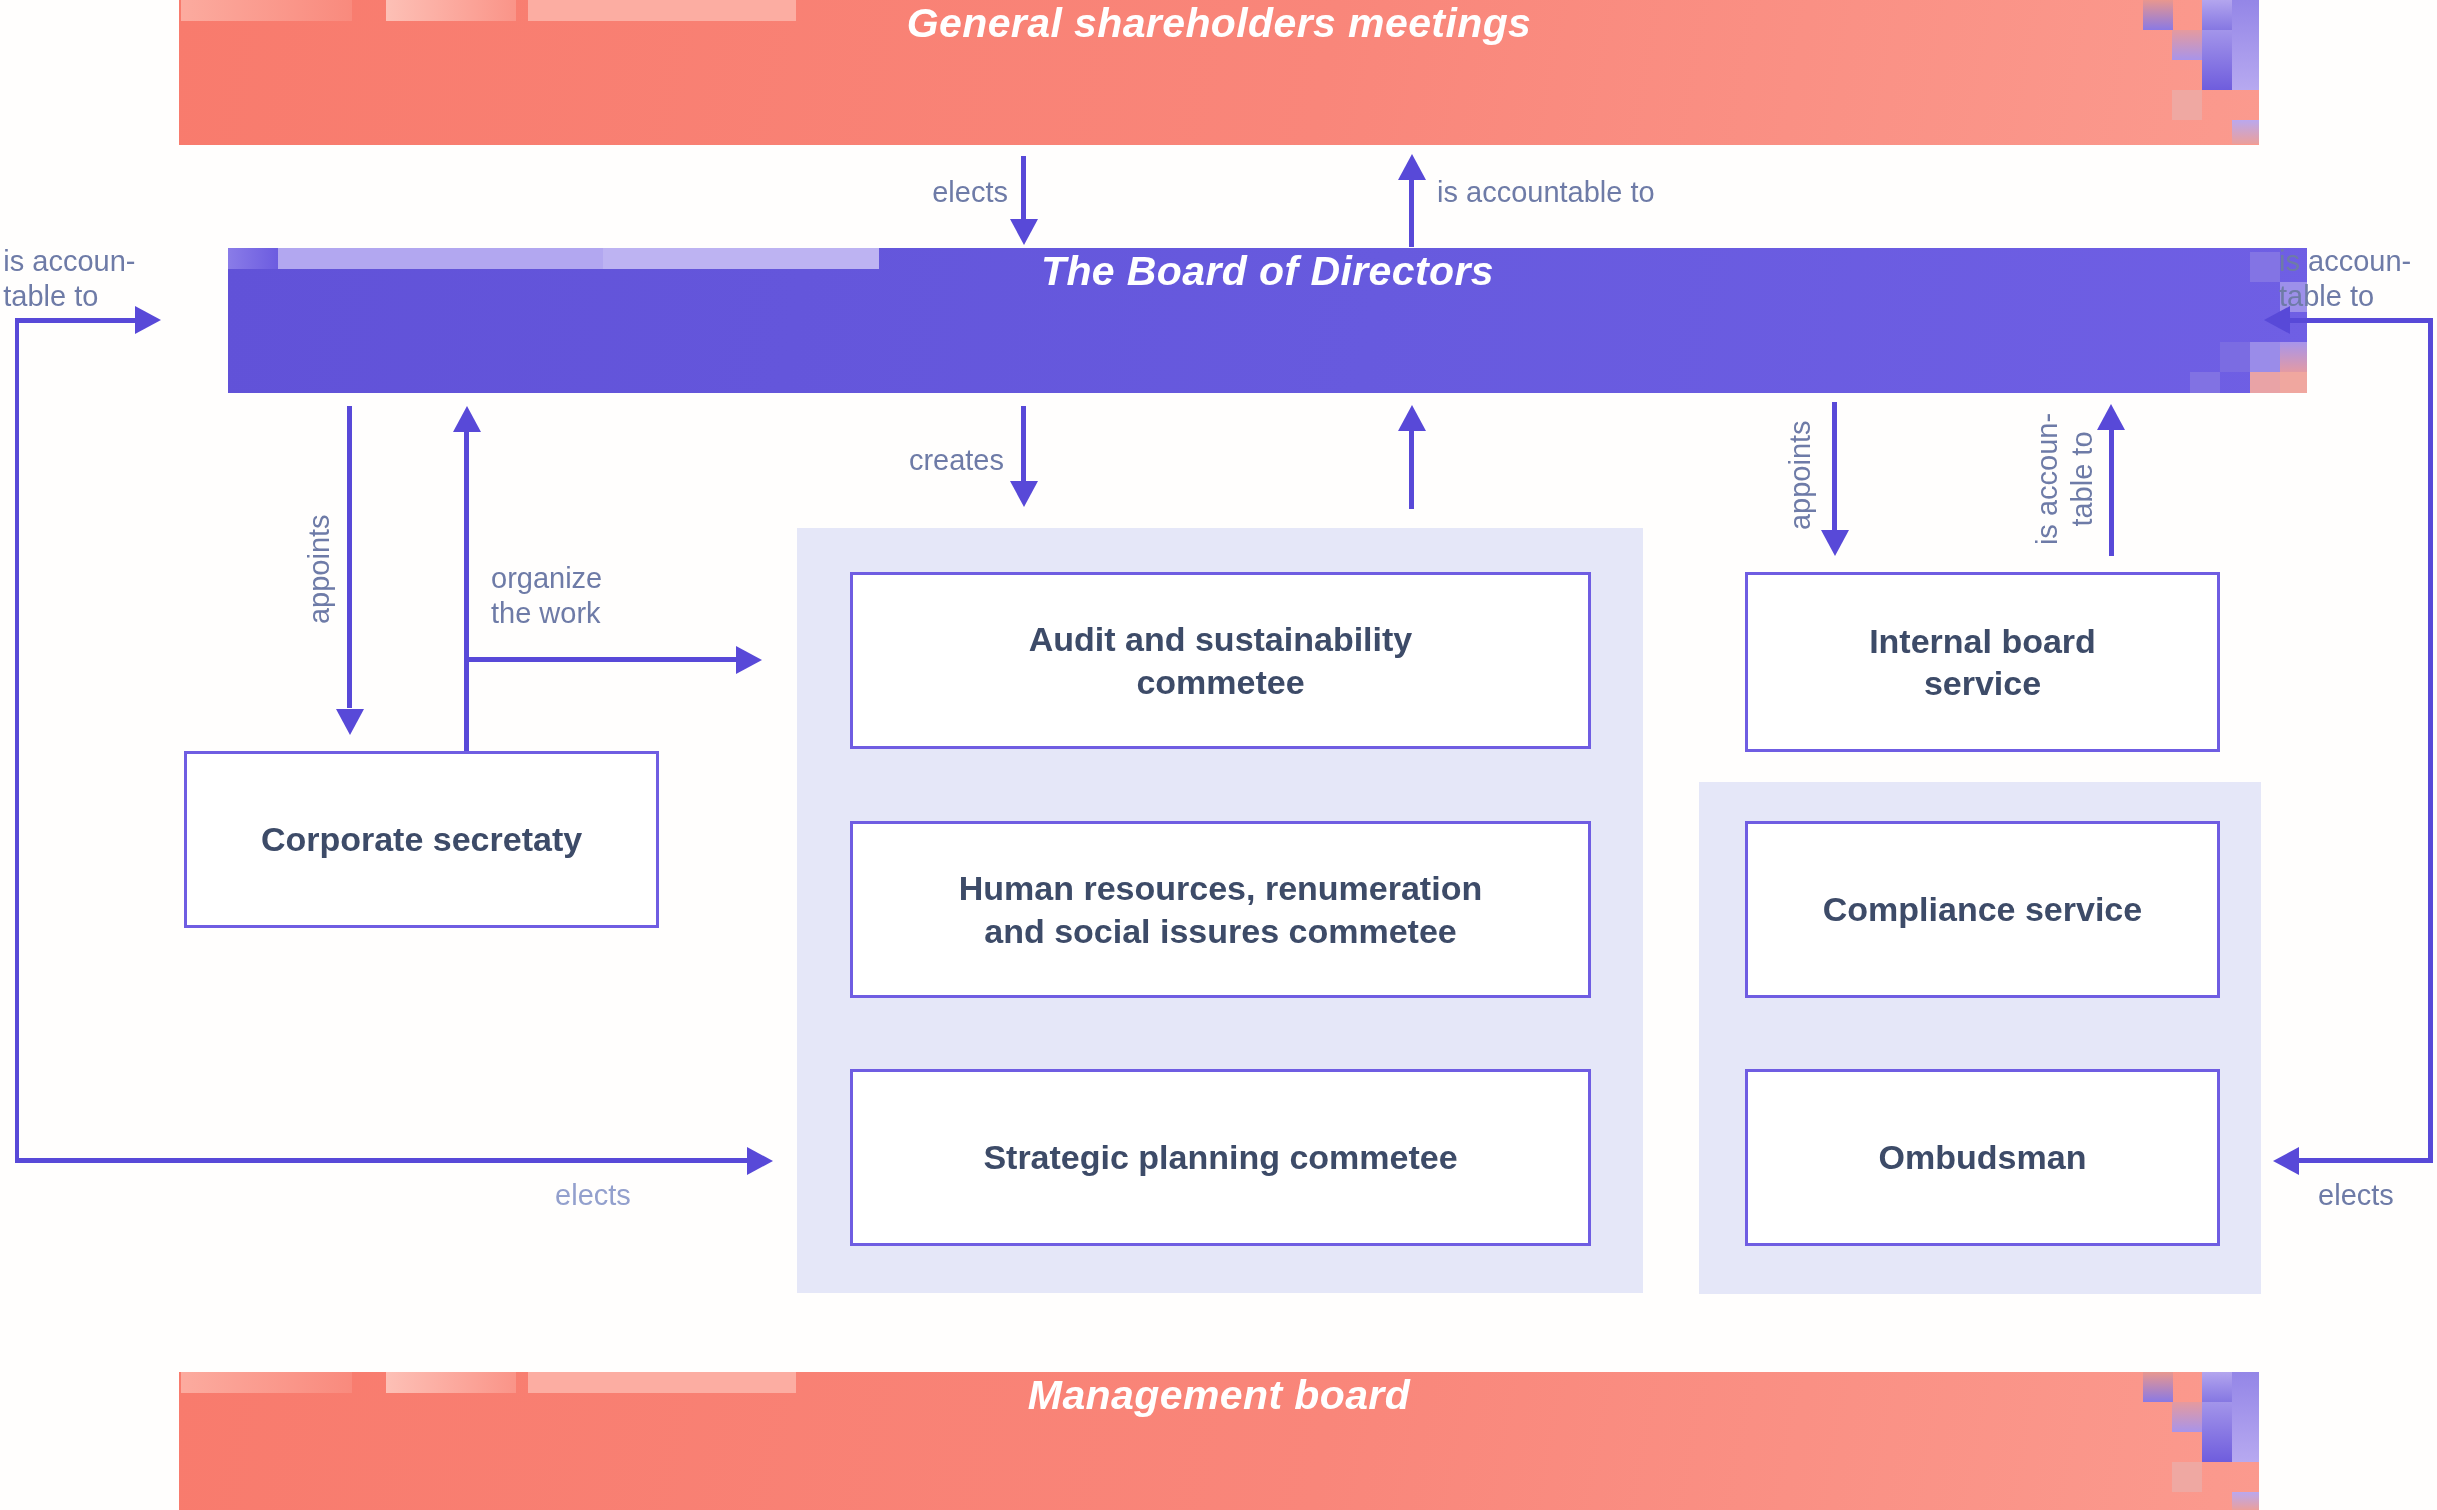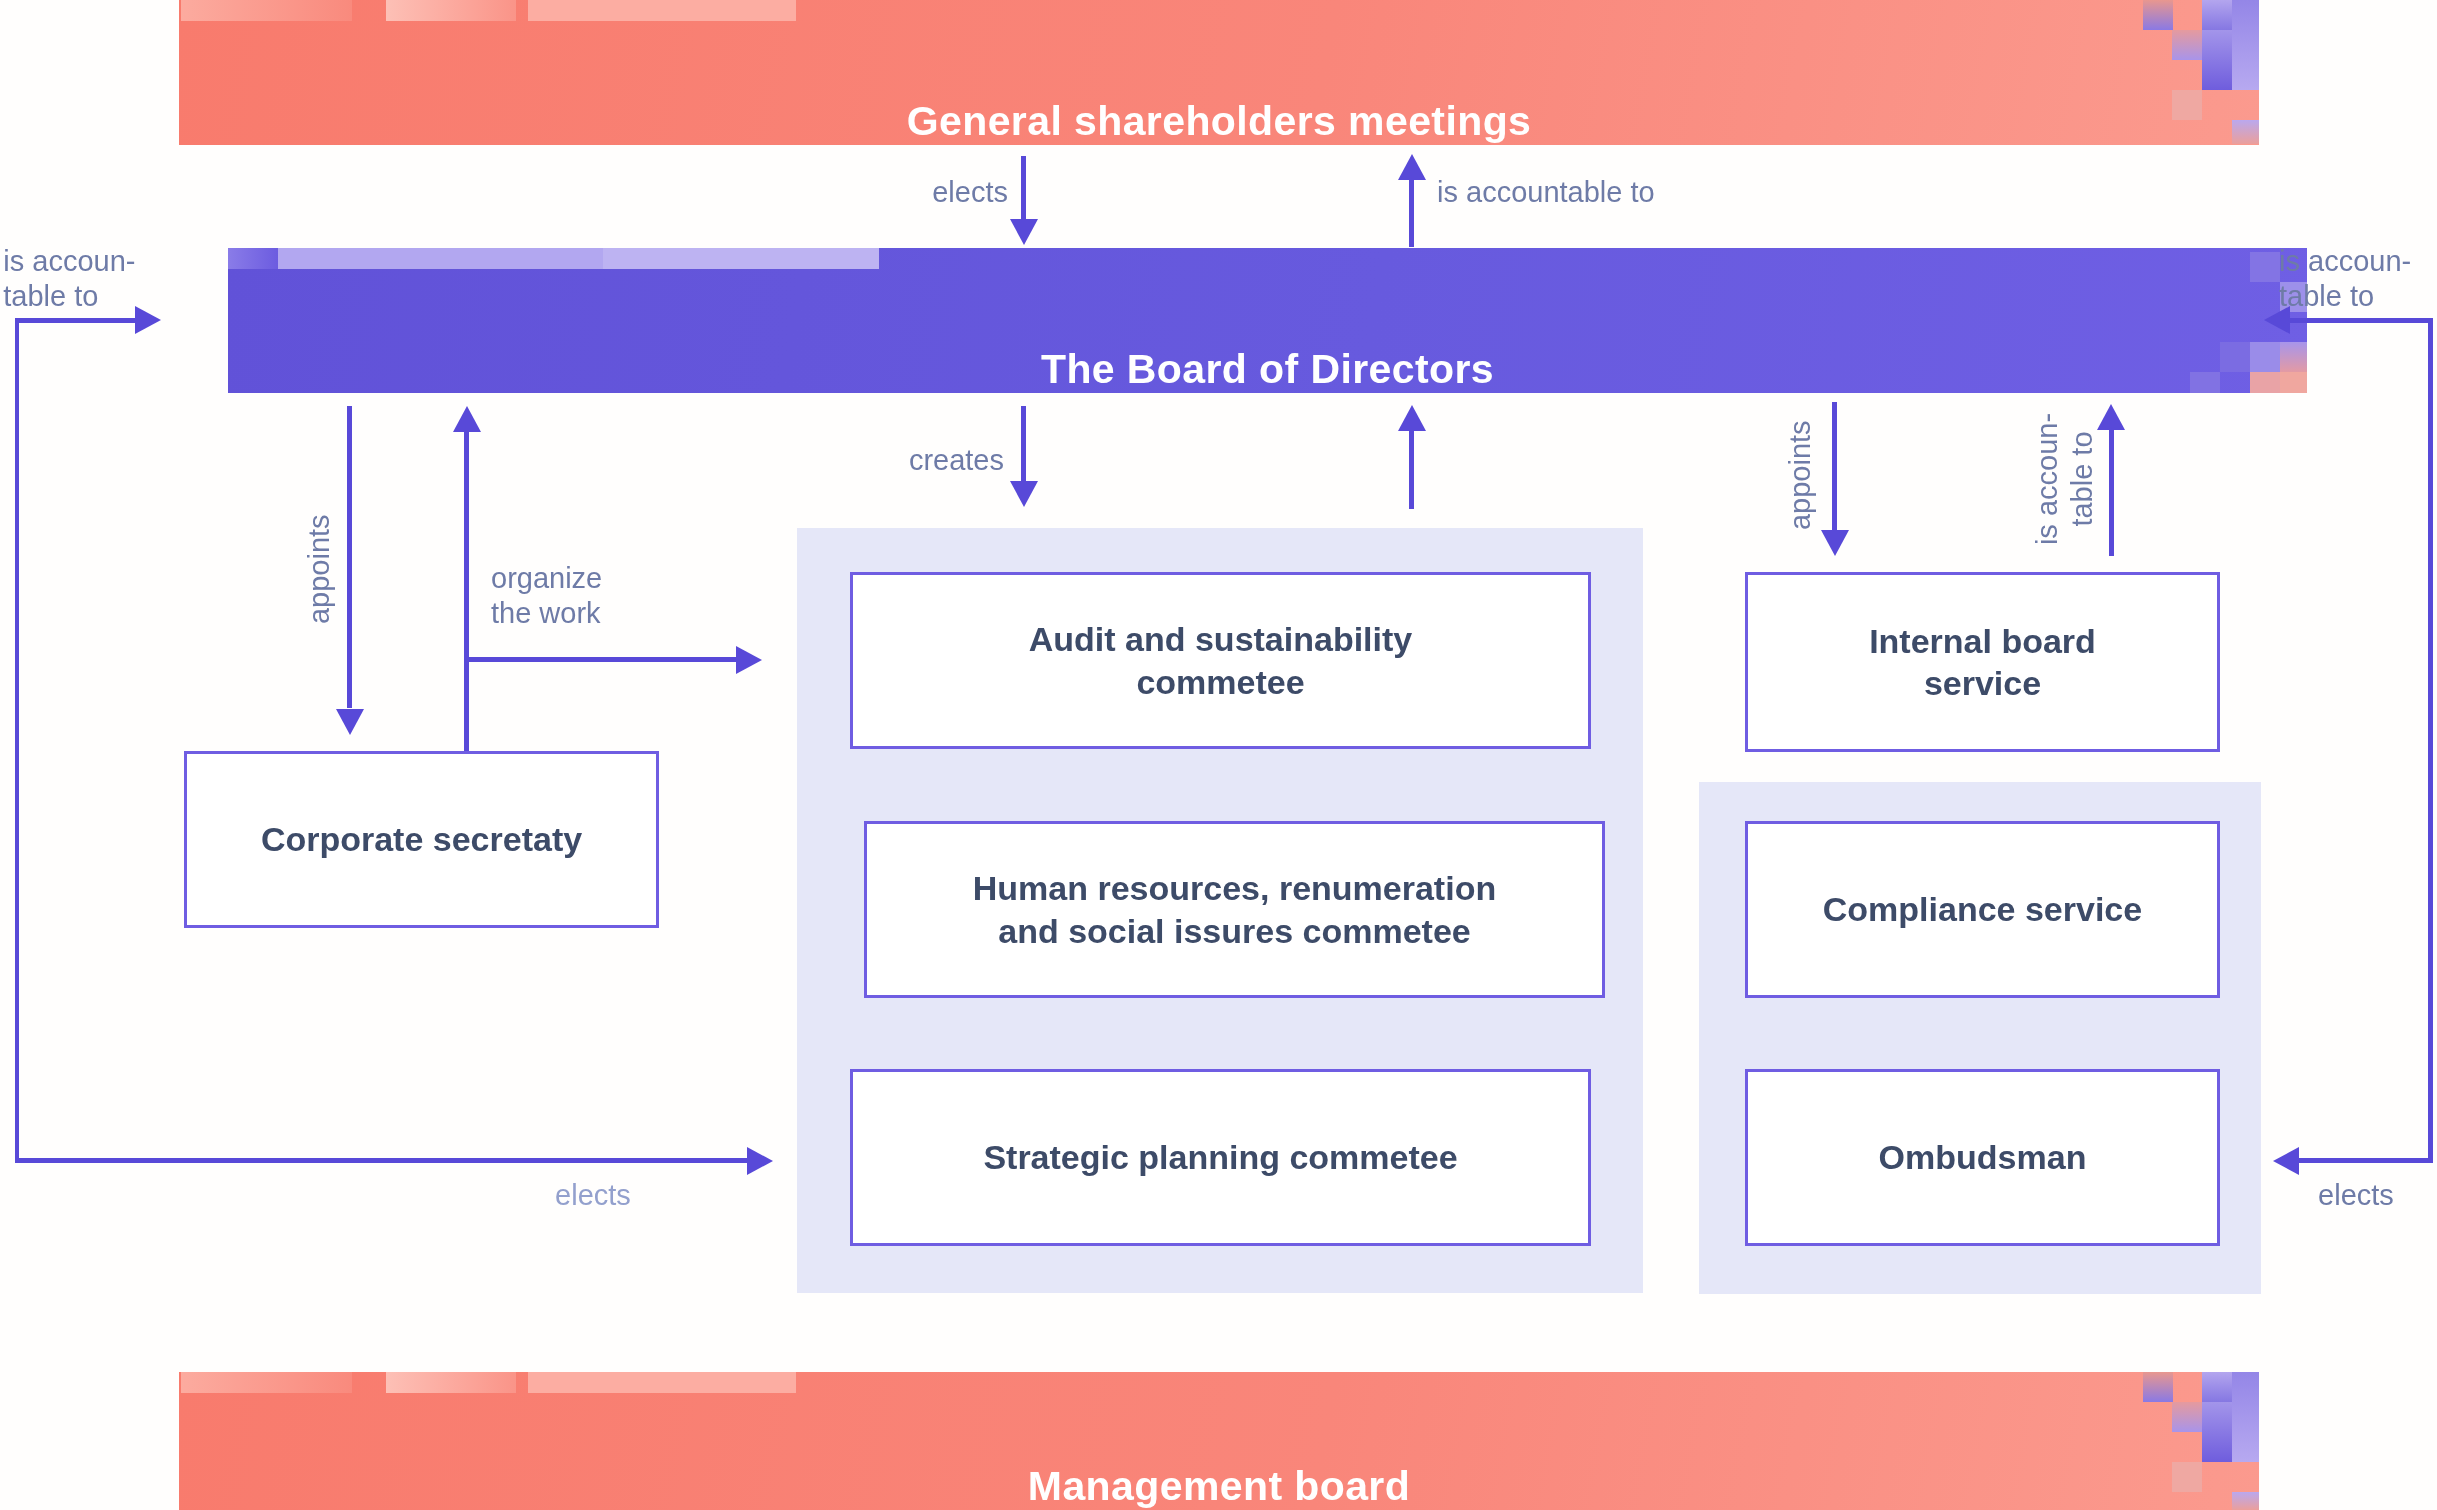--- a/index.html
+++ b/index.html
@@ -1,18 +1,18 @@
 <!DOCTYPE html>
 <html style="font-size:13px"><head>
 <meta charset="utf-8">
 <style>
   html,body{margin:0;padding:0;background:#ffffff;}
   #stage{position:relative;width:2438px;height:1511px;background:#fffefd;overflow:hidden;
          font-family:"Liberation Sans", sans-serif;}
-  .banner{position:absolute;display:flex;align-items:flex-end;justify-content:center;overflow:hidden;}
+  .banner{position:absolute;display:flex;align-items:flex-start;justify-content:center;overflow:hidden;font-style:italic;}
   .banner .title{color:#ffffff;font-size:41px;font-weight:bold;letter-spacing:0.4px;}
   .coral{background:linear-gradient(100deg,#f87b6d 0%,#f9867a 55%,#fb9a8e 100%);}
   .violet{background:linear-gradient(100deg,#6152d8 0%,#675ade 55%,#6f5fe4 100%);margin-left:48px;}
   .pix{position:absolute;}
   .panel{position:absolute;background:#e5e7f8;}
   .node{position:absolute;background:#ffffff;border:3.3px solid #6f5de2;display:flex;
         align-items:center;justify-content:center;text-align:center;
         color:#3d4b68;font-size:34px;font-weight:bold;line-height:1.25;white-space:pre-line;}
   .lbl{position:absolute;color:#6e7ba7;font-size:29px;line-height:1.2;white-space:pre-line;}
   .lbl.light{color:#93a0cd;}
@@ -101,21 +101,21 @@
   <div class="lbl" style="left:809px;top:443px;width:195px;text-align:right;">creates</div>
   <div class="vline" style="left:1021px;top:406px;height:75px;"></div>
   <div class="arr down" style="left:1010px;top:481px;"></div>
 
   <div class="arr up" style="left:1398px;top:405px;"></div>
   <div class="vline" style="left:1409px;top:429px;height:80px;"></div>
 
   <div class="panel" style="left:797px;top:528px;width:846px;height:765px;"></div>
   <div class="node" style="left:850px;top:572px;width:735px;height:171px;">Audit and sustainability
 commetee</div>
-  <div class="node" style="left:850px;top:821px;width:735px;height:171px;margin-left:14px;">Human resources, renumeration
+  <div class="node" style="left:850px;top:821px;width:735px;height:171px;">Human resources, renumeration
 and social issures commetee</div>
   <div class="node" style="left:850px;top:1069px;width:735px;height:171px;">Strategic planning commetee</div>
 
   <div class="lbl rot" style="left:1731px;top:459px;width:138px;height:32.5px;">appoints</div>
   <div class="vline" style="left:1832px;top:402px;height:128px;"></div>
   <div class="arr down" style="left:1821px;top:530px;"></div>
 
   <div class="lbl rot" style="left:1988px;top:445px;width:154px;height:68px;">is accoun-
 table to</div>
   <div class="arr up" style="left:2097px;top:404px;"></div>

